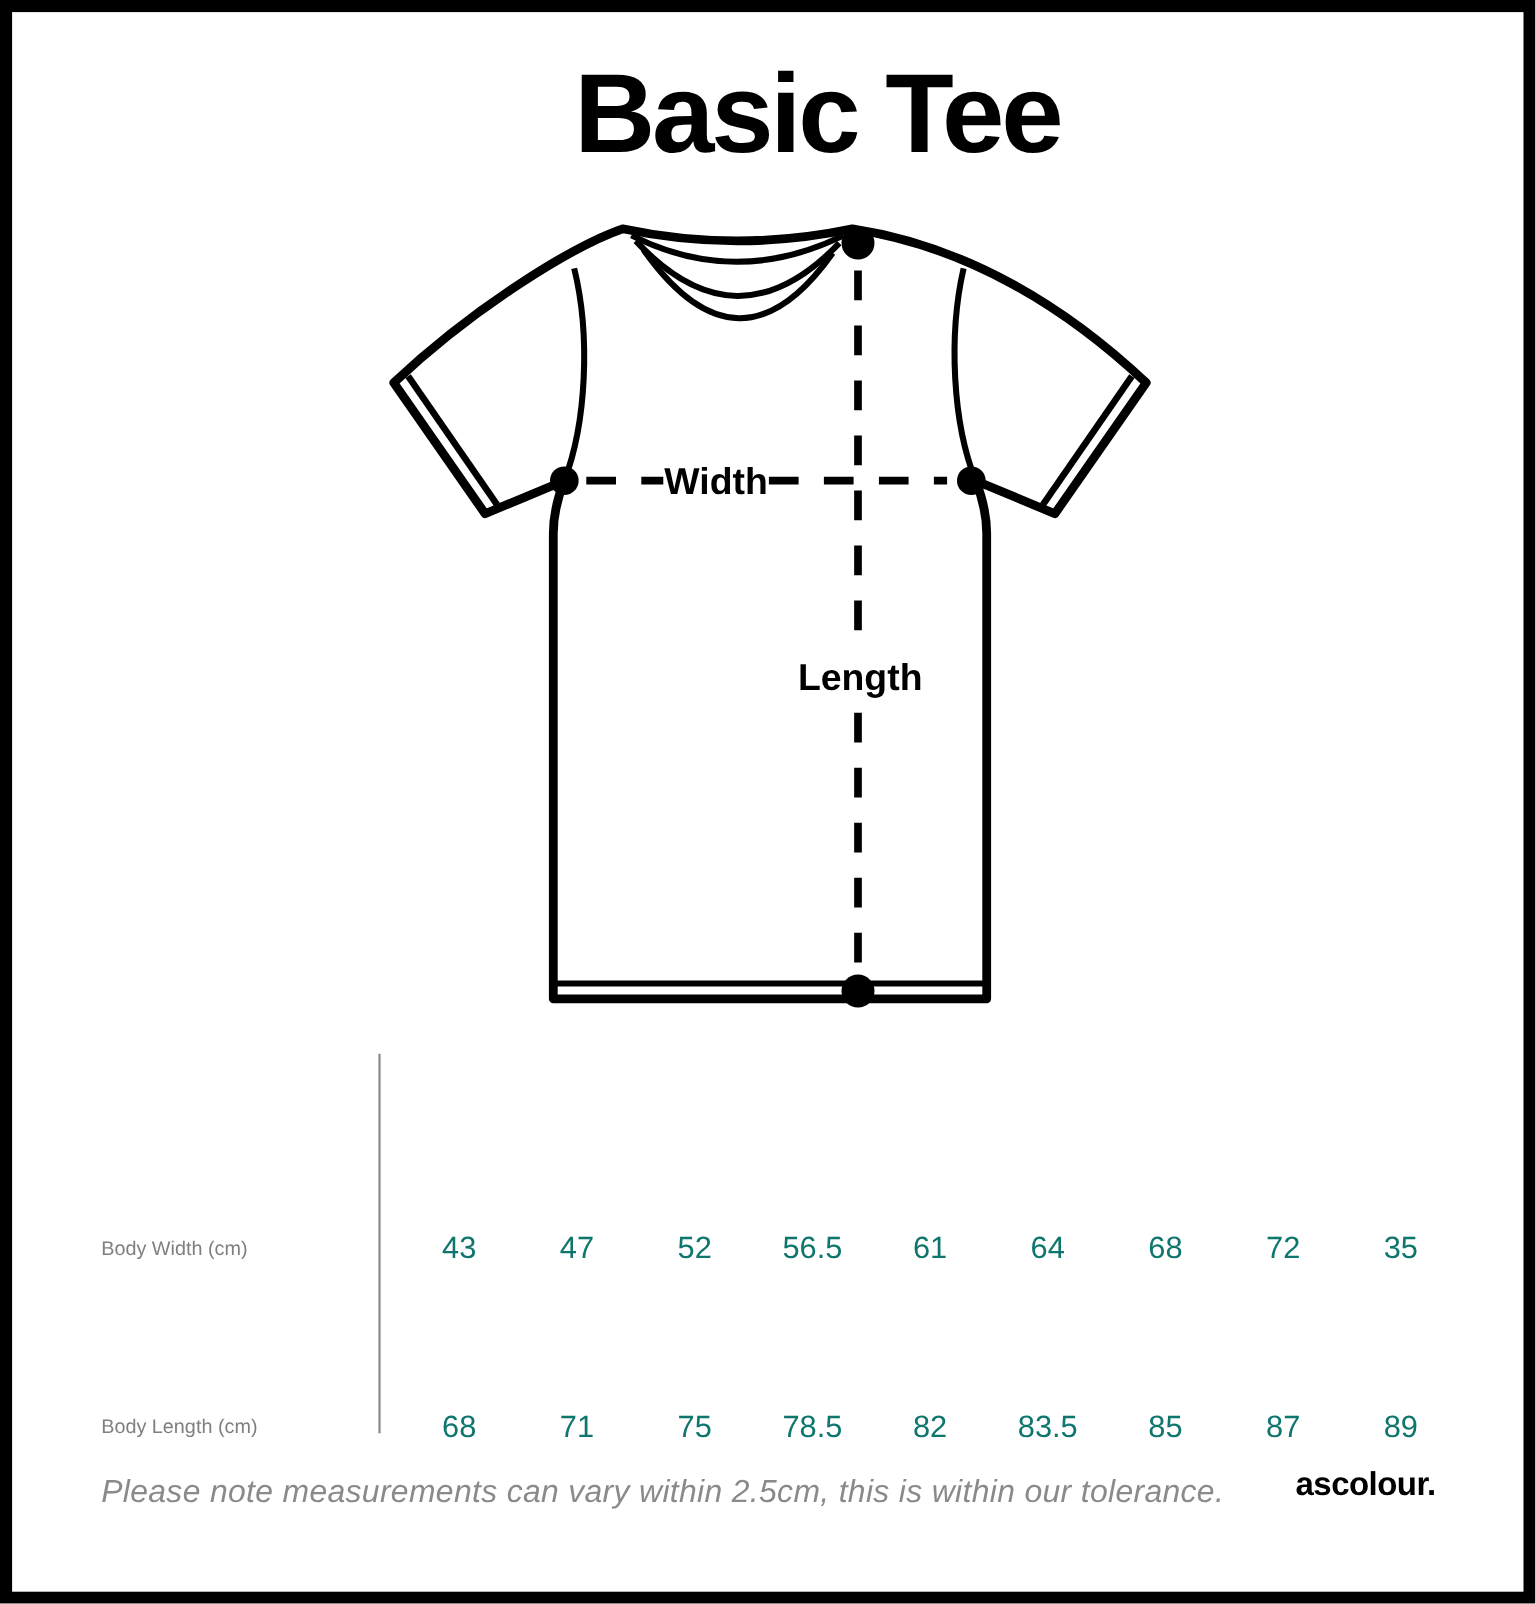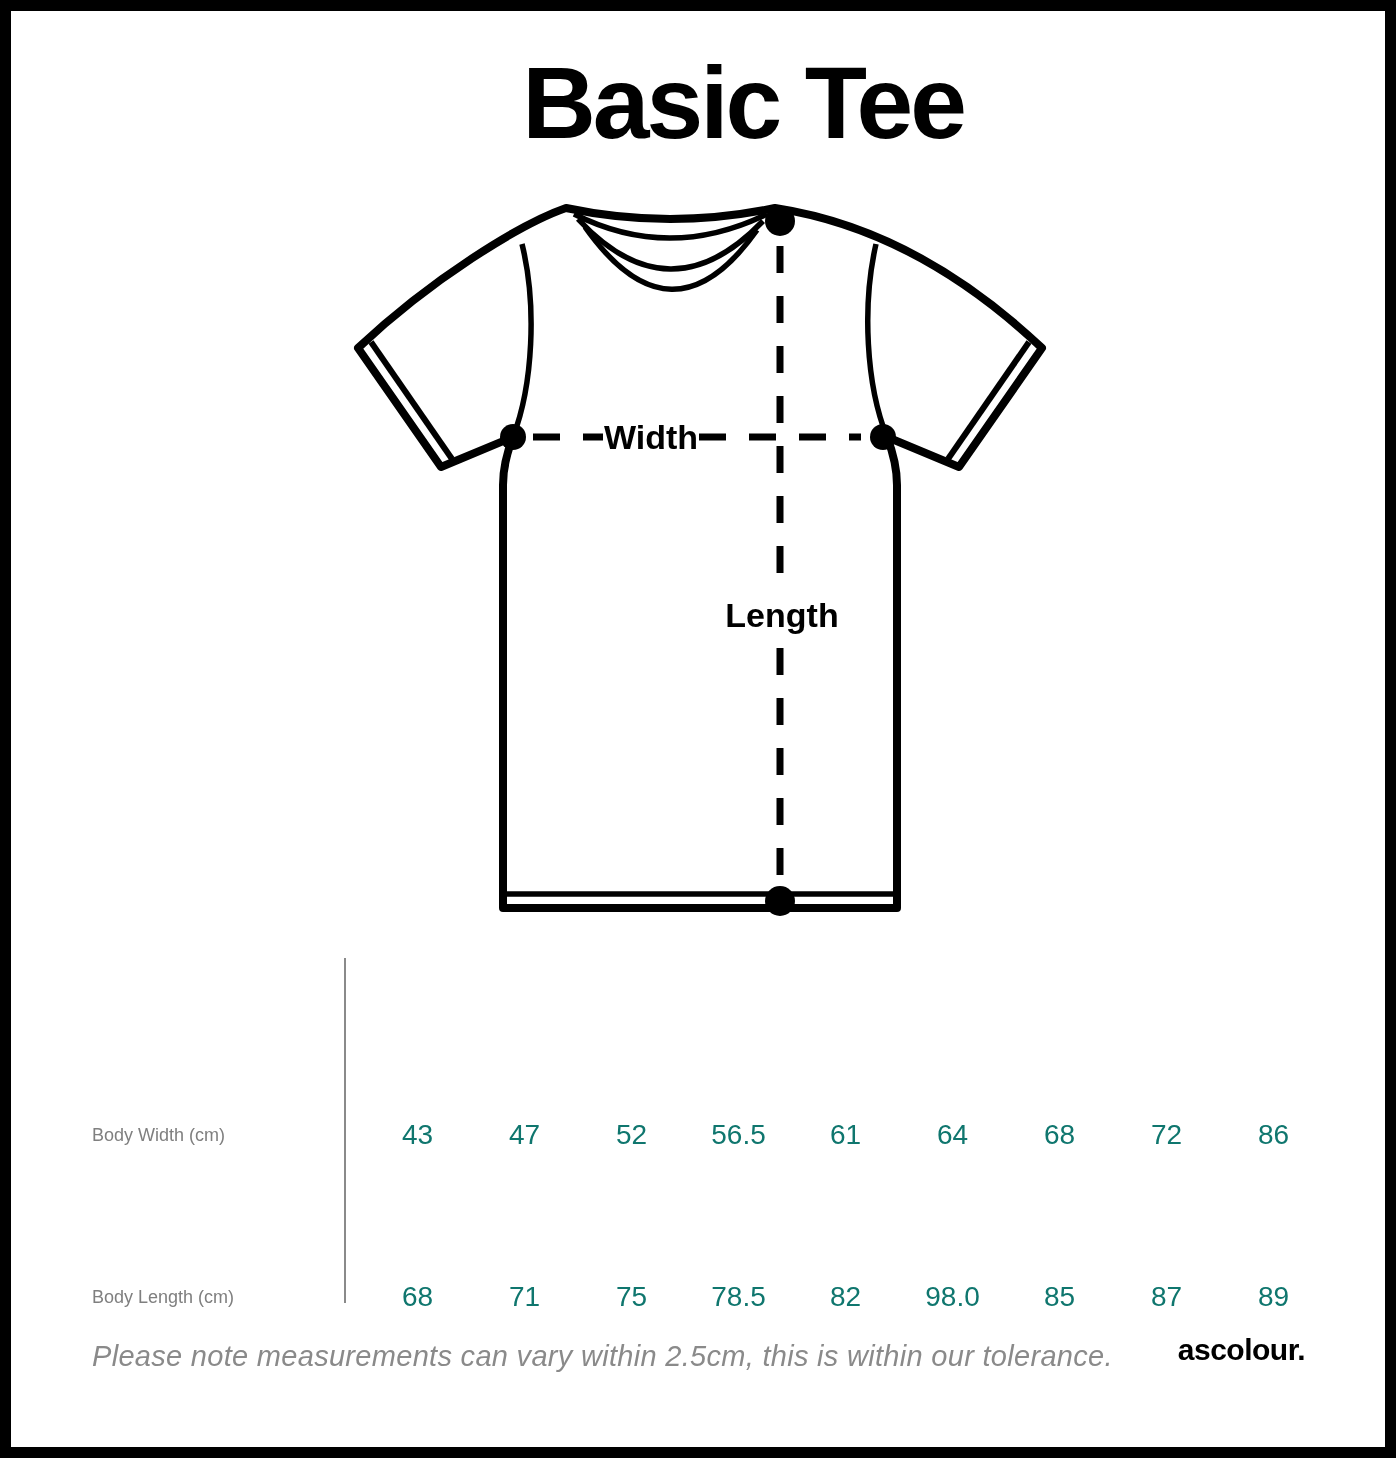--- a/index.html
+++ b/index.html
@@ -141,33 +141,33 @@
     <div class="row-label">Body Width (cm)</div>
     <div class="size-cells">
       <span>43</span>
       <span>47</span>
       <span>52</span>
       <span>56.5</span>
       <span>61</span>
       <span>64</span>
       <span>68</span>
       <span>72</span>
-      <span>86</span>
+      <span>35</span>
     </div>
   </div>
 
   <div class="t-row row-length">
     <div class="row-label">Body Length (cm)</div>
     <div class="size-cells">
       <span>68</span>
       <span>71</span>
       <span>75</span>
       <span>78.5</span>
       <span>82</span>
-      <span>98.0</span>
+      <span>83.5</span>
       <span>85</span>
       <span>87</span>
       <span>89</span>
     </div>
   </div>
 
   <div class="note">Please note measurements can vary within 2.5cm, this is within our tolerance.</div>
   <div class="brand">ascolour.</div>
 
 </div>

